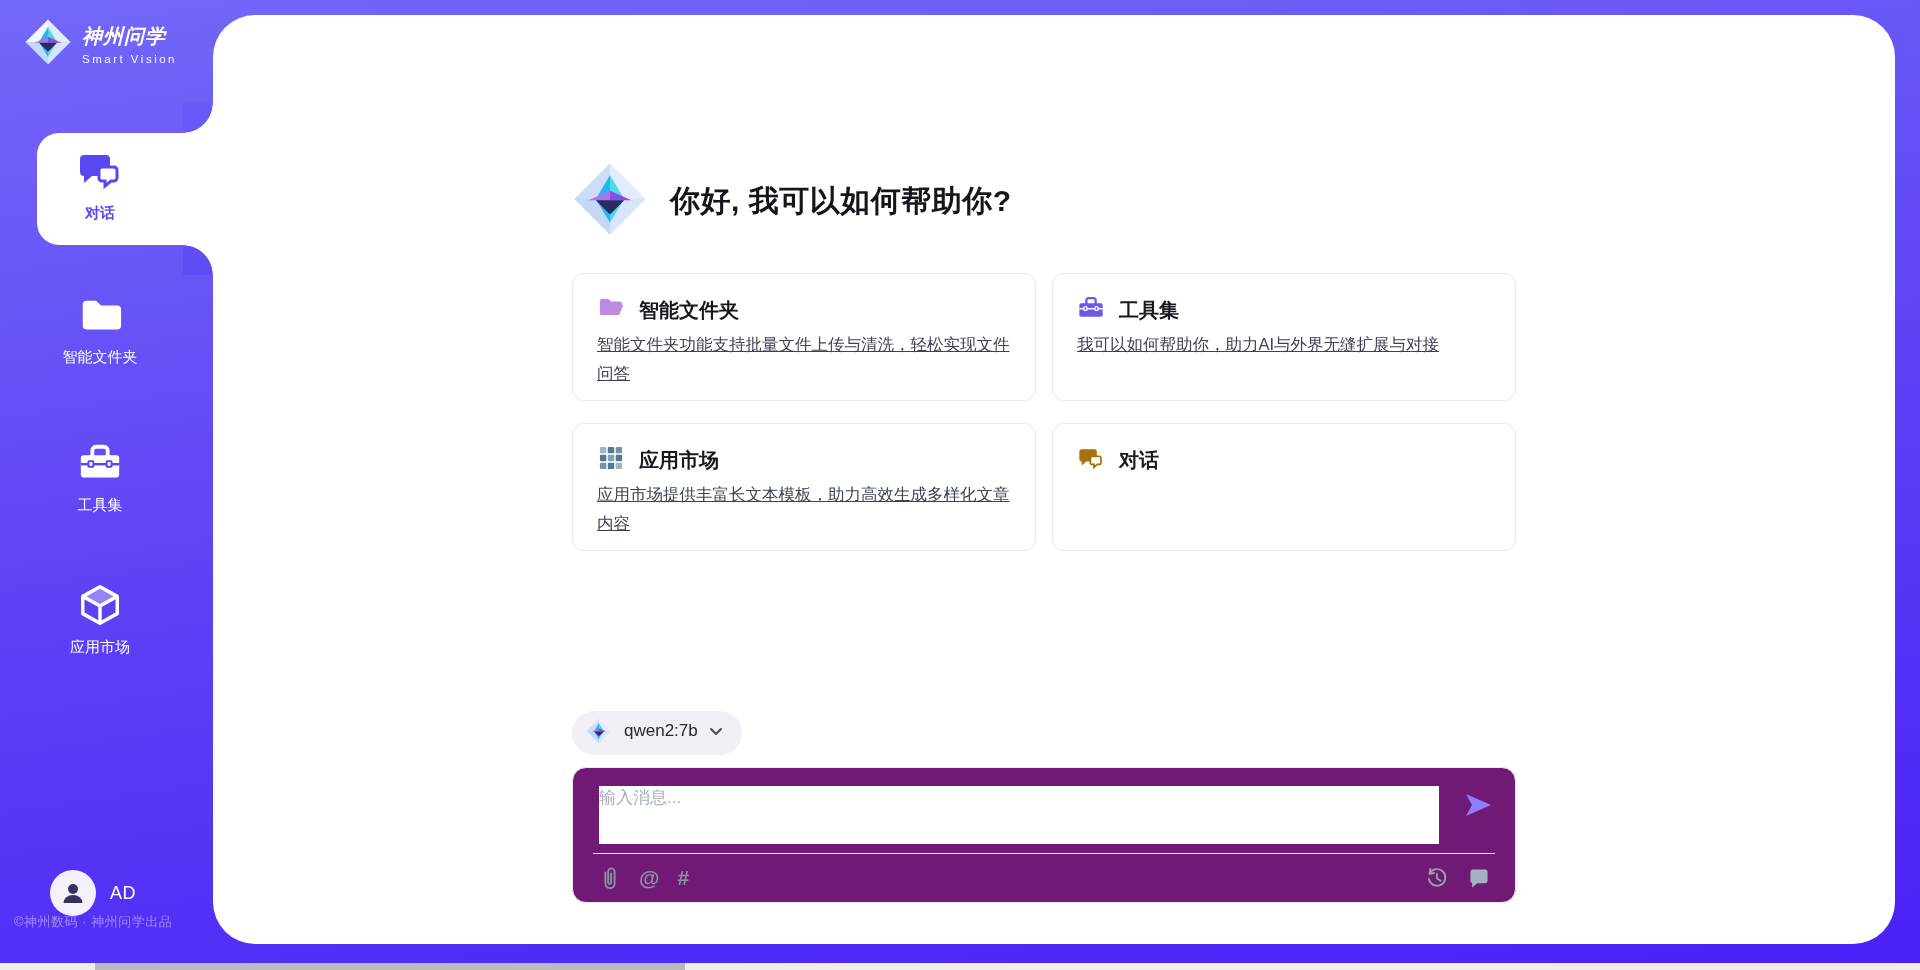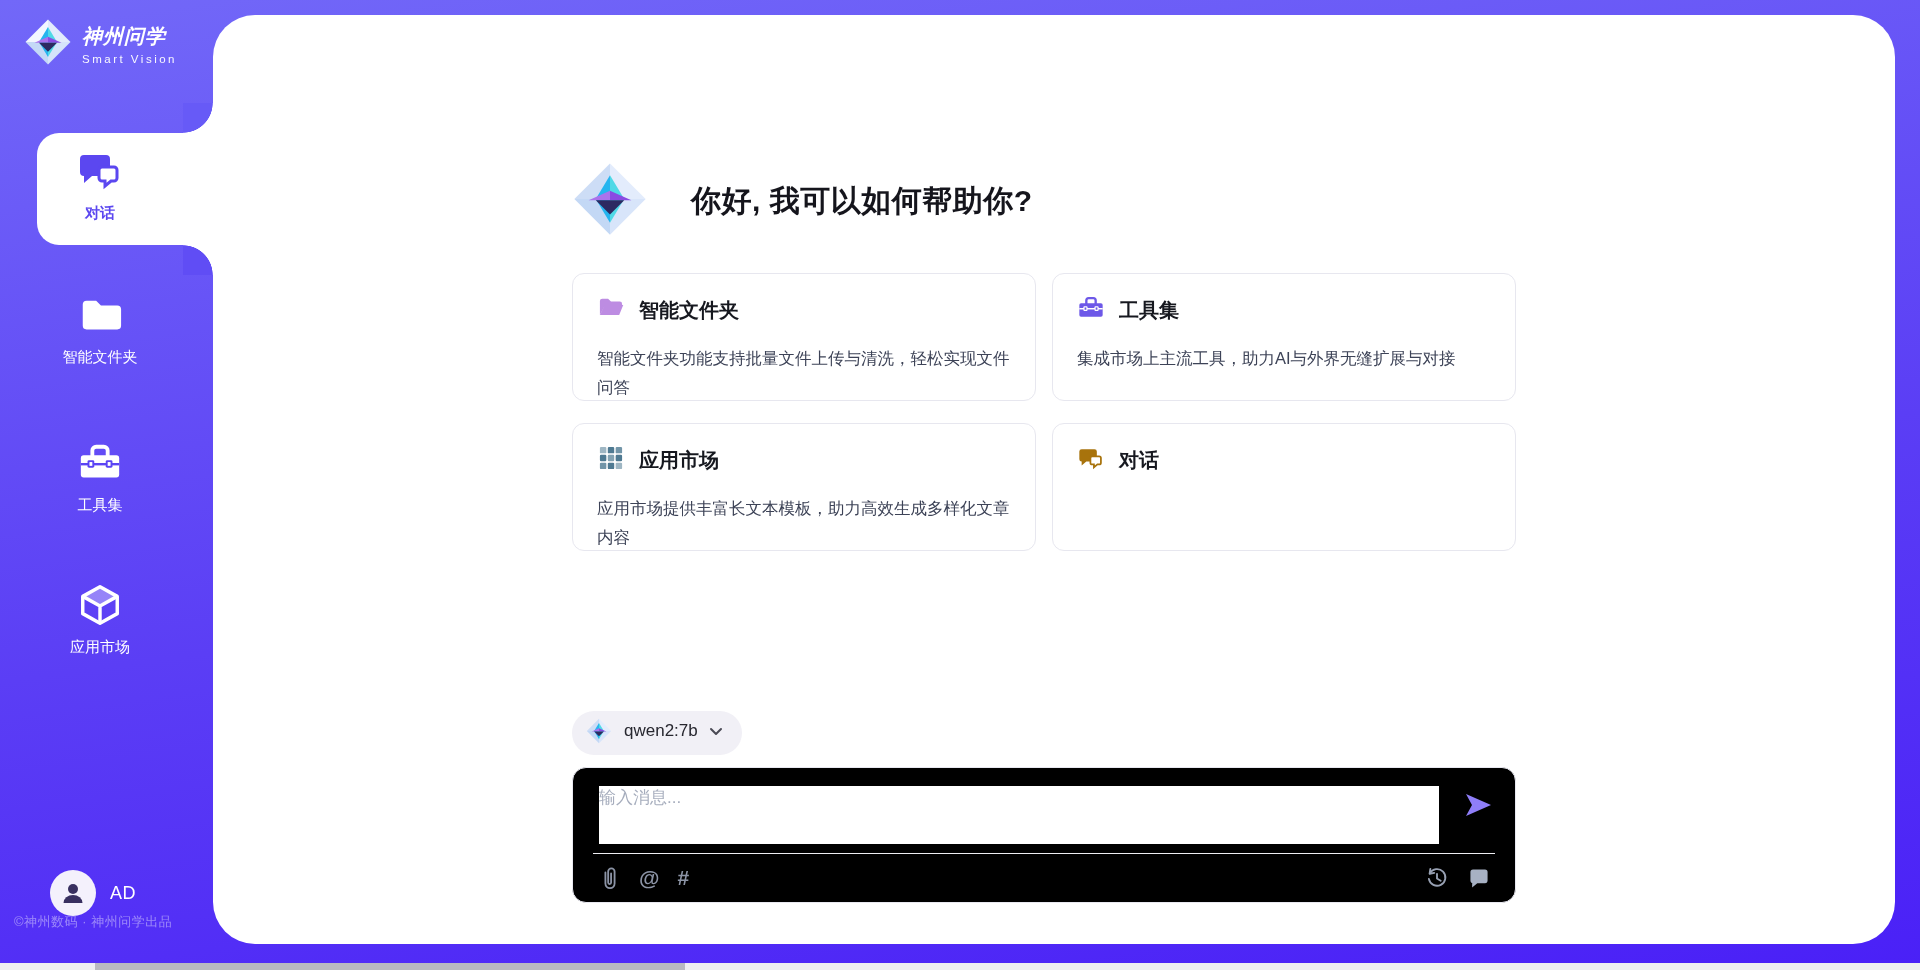--- a/index.html
+++ b/index.html
@@ -54,43 +54,43 @@
   .user-name { color:#fff; font-size:18px; margin-left:14px; letter-spacing:.5px; }
 
   .sidebar-footer {
     position:absolute; left:14px; top:913px; width:200px; z-index:5;
     color:rgba(255,255,255,.42); font-size:13px; letter-spacing:.5px;
   }
 
   
   .content { position:absolute; left:359px; top:0; width:944px; }
 
-  .greeting { display:flex; align-items:center; margin-top:146px;gap:21px; }
+  .greeting { display:flex; align-items:center; margin-top:146px; }
   .greeting-title { font-size:30px; font-weight:bold; color:#15151c; margin-left:22px; letter-spacing:.5px; }
 
   .cards {
     margin-top:32px; display:grid;
     grid-template-columns:464px 464px; grid-column-gap:16px; grid-row-gap:22px;
   }
   .card {
     width:464px; height:128px; background:#fff; border:1px solid #e7e7ef;
     border-radius:12px; padding:20px 24px 0 24px; cursor:pointer;
   }
   .card-head { display:flex; align-items:center; }
   .card-title { font-size:20px; font-weight:bold; color:#16181f; margin-left:14px; }
-  .card-desc { margin-top:18px; font-size:16.5px; line-height:29px; color:#3d4357; }
+  .card-desc { margin-top:4px; font-size:16.5px; line-height:29px; color:#3d4357;text-decoration:underline; }
 
   .model-pill {
     margin-top:160px; display:inline-flex; align-items:center;
     height:44px; padding:0 18px 4px 14px; background:#f1f0f6; border-radius:22px; cursor:pointer;
   }
   .model-name { font-size:17px; color:#27272f; margin:0 10px 0 12px; }
 
   .composer {
-    margin-top:12px; width:944px; height:136px; background:#000000;
+    margin-top:12px; width:944px; height:136px; background:#701a75;
     border:1px solid #e8e8f0; border-radius:14px; position:relative;
   }
   .composer textarea {
     position:absolute; left:26px; top:18px; width:840px; height:58px;
     border:none; outline:none; resize:none; font-size:17px;
     font-family:"Liberation Sans","DejaVu Sans",sans-serif; color:#33343c;
   }
   .composer textarea::placeholder { color:#a6adbd; }
   .composer-divider { position:absolute; left:20px; right:20px; top:85px; height:1px; background:#ededf2; }
   .composer-send { position:absolute; right:22px; top:22px; cursor:pointer; }
@@ -237,21 +237,21 @@
               <rect x="4" y="16" width="40" height="23" rx="3" fill="#6d58e8"></rect>
               <rect x="4" y="24" width="40" height="2.5" fill="#ffffff"></rect>
               <rect x="11" y="21" width="7" height="8" rx="1.5" fill="#ffffff"></rect>
               <rect x="30" y="21" width="7" height="8" rx="1.5" fill="#ffffff"></rect>
               <rect x="13" y="23" width="3" height="4" fill="#6d58e8"></rect>
               <rect x="32" y="23" width="3" height="4" fill="#6d58e8"></rect>
             </svg>
           </span>
           <span class="card-title">工具集</span>
         </div>
-        <div class="card-desc">集成市场上主流工具，助力AI与外界无缝扩展与对接</div>
+        <div class="card-desc">我可以如何帮助你，助力AI与外界无缝扩展与对接</div>
       </div>
 
       <div class="card">
         <div class="card-head">
           <span>
             <svg width="28" height="28" viewBox="0 0 48 48">
               <g fill="#4f7a92">
                 <rect x="5" y="5" width="11" height="11" rx="2" opacity=".55"></rect>
                 <rect x="18.5" y="5" width="11" height="11" rx="2"></rect>
                 <rect x="32" y="5" width="11" height="11" rx="2" opacity=".8"></rect>

